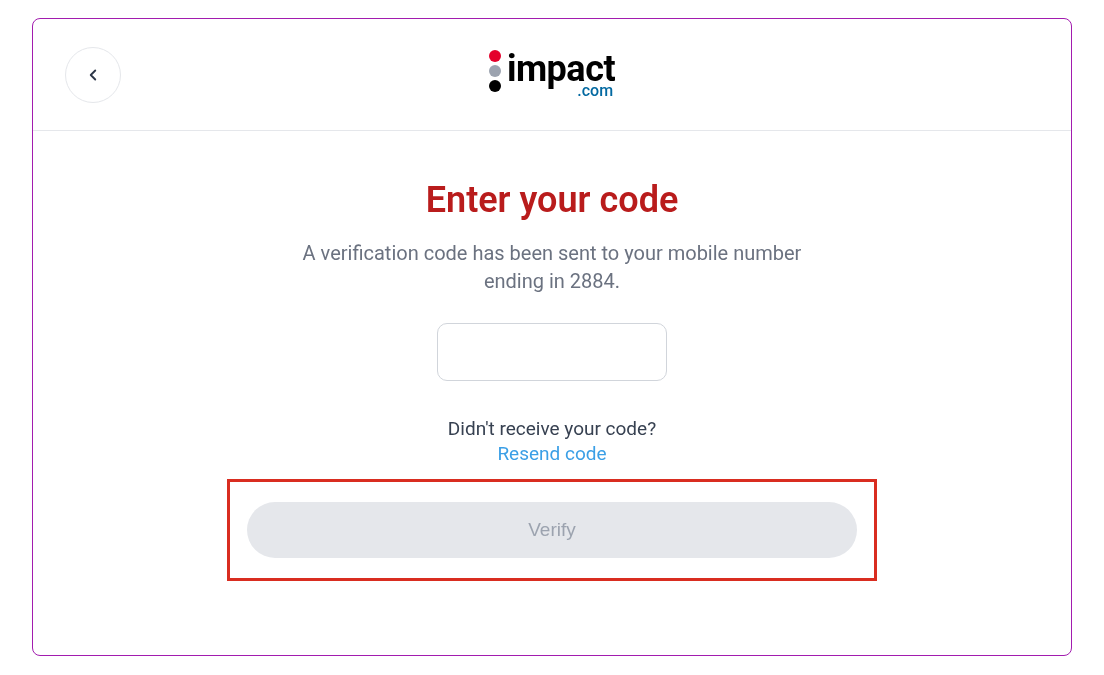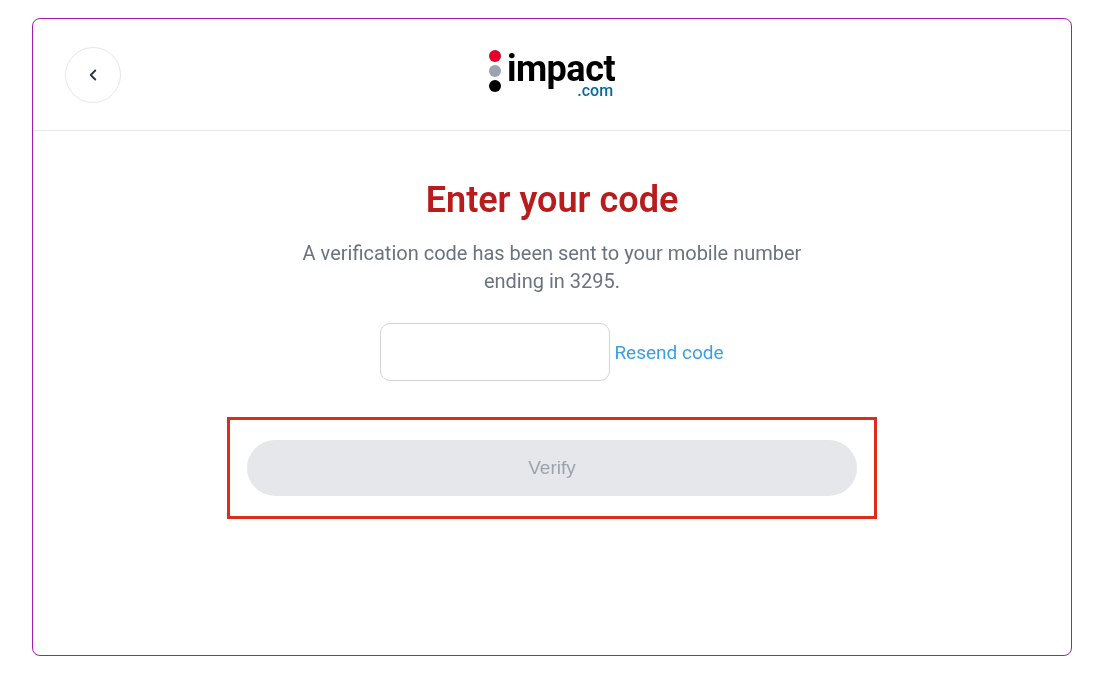--- a/index.html
+++ b/index.html
@@ -186,20 +186,21 @@
       </div>
       <div class="logo-text">
         <span class="logo-main">impact</span>
         <span class="logo-sub">.com</span>
       </div>
     </div>
   </div>
 
   <div class="content">
     <h1 class="title">Enter your code</h1>
-    <p class="subtitle">A verification code has been sent to your mobile number ending in 3295.</p>
+    <p class="subtitle">A verification code has been sent to your mobile number ending in 2884.</p>
     <input type="text" class="code-input" style="">
+    <div class="didnt-receive">Didn't receive your code?</div>
     <a class="resend-link">Resend code</a>
     <div class="highlight-box">
       <button class="verify-button">Verify</button>
     </div>
   </div>
 </div>
 
 </body></html>

